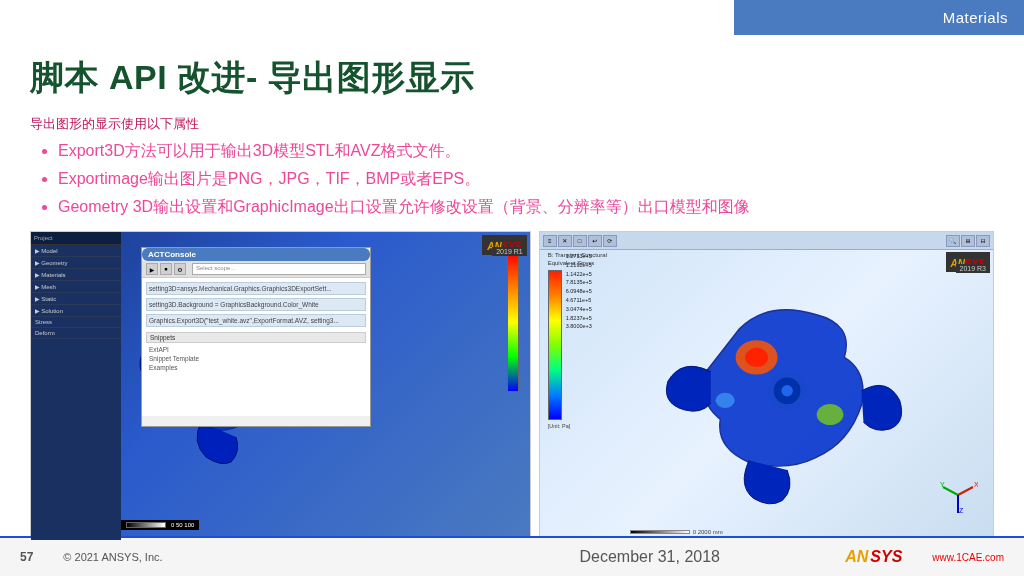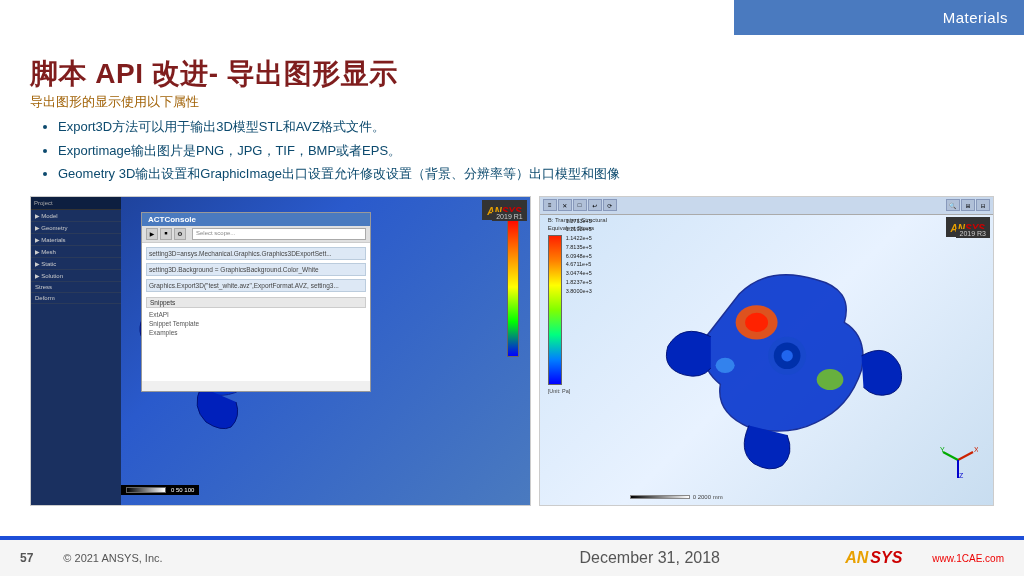--- a/index.html
+++ b/index.html
@@ -37,45 +37,46 @@
       position: absolute;
       top: 35px;
       left: 0; right: 0;
       bottom: 40px;
       background: #fff;
       padding: 20px 30px 10px 30px;
     }
 
     
     #page-title {
-      font-size: 28px;
+      font-size: 34px;
       font-weight: bold;
-      color: #7f1d1d;
+      color: #14532d;
+      margin-bottom: 14px;
       letter-spacing: 0.5px;
     }
 
     
     #description-area {
       margin-bottom: 12px;
     }
 
     #description-intro {
       font-size: 13px;
-      color: #a16207;
+      color: #be185d;
       margin-bottom: 6px;
     }
 
     #bullet-list {
       list-style: disc;
       padding-left: 28px;
     }
 
     #bullet-list li {
-      font-size: 13px;
-      color: #0c4a6e;
+      font-size: 16px;
+      color: #ec4899;
       margin-bottom: 4px;
       line-height: 1.5;
     }
 
     
     #screenshots-container {
       display: flex;
       gap: 8px;
       margin-top: 10px;
       height: 310px;
@@ -112,20 +113,21 @@
       border: 1px solid #999;
       z-index: 10;
     }
 
     #act-console-header {
       background: #4a7abf;
       color: #fff;
       font-size: 8px;
       padding: 2px 6px;
       font-weight: bold;
+      border-radius: 6px;
     }
 
     #act-console-toolbar {
       background: #e0e0e0;
       border-bottom: 1px solid #ccc;
       padding: 2px 4px;
       display: flex;
       align-items: center;
       gap: 2px;
     }
@@ -249,21 +251,21 @@
       letter-spacing: 2px;
       pointer-events: none;
     }
 
     
     #footer {
       position: absolute;
       bottom: 0; left: 0; right: 0;
       height: 40px;
       background: #f5f5f5;
-      border-top: 4px solid #1d4ed8;
+      border-top: 2px solid #1d4ed8;
       display: flex;
       align-items: center;
       padding: 0 20px;
     }
 
     #footer-page {
       font-size: 12px;
       color: #555;
       margin-right: 30px;
       font-weight: bold;

